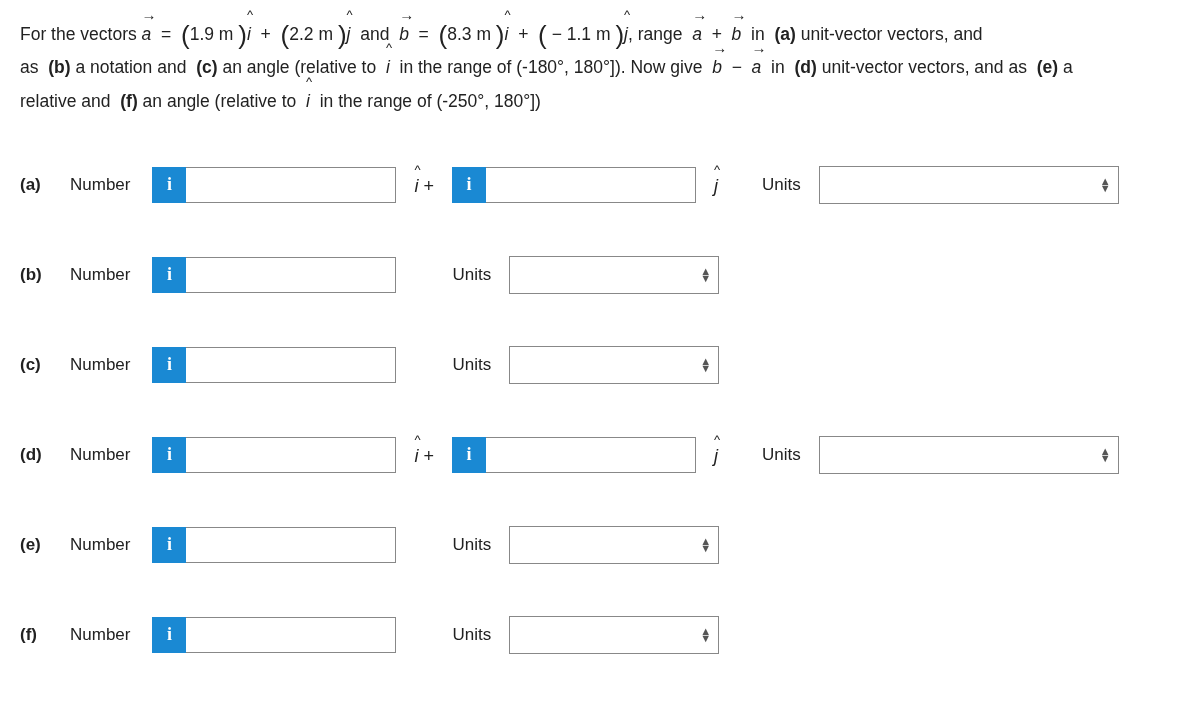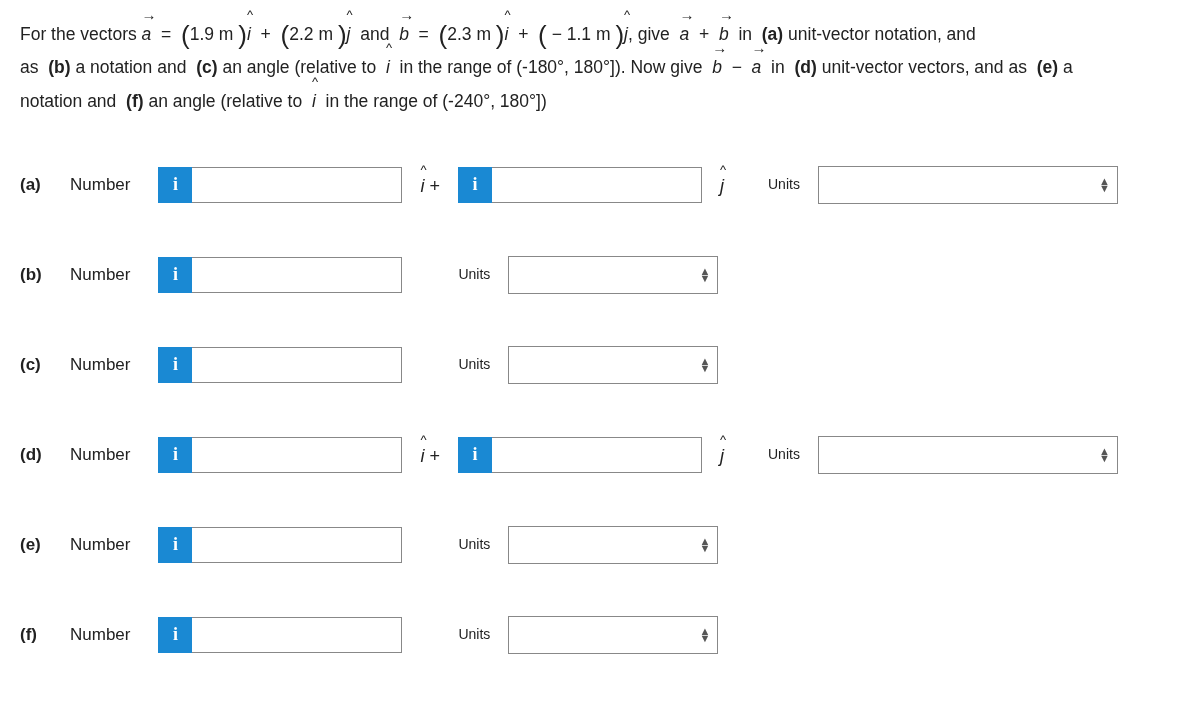--- a/index.html
+++ b/index.html
@@ -63,21 +63,21 @@
     display: flex;
     align-items: center;
     gap: 14px;
   }
   .part-label {
     width: 36px;
     font-weight: bold;
   }
   .num-label {
     font-size: 17px;
-    margin-right: 14px;
+    margin-right: 8px;
   }
   .info-box {
     display: inline-flex;
     align-items: stretch;
   }
   .info-btn {
     width: 34px;
     height: 36px;
     background: #1a89d3;
     color: #fff;
@@ -94,21 +94,21 @@
   .num-input {
     height: 36px;
     width: 210px;
     border: 1px solid #888;
     border-left: none;
     padding: 0 8px;
     font-size: 15px;
     box-sizing: border-box;
   }
   .units-label {
-    font-size: 14px;
+    font-size: 17px;
     margin: 0 4px;
   }
   .select-wrap {
     position: relative;
     display: inline-flex;
     align-items: center;
   }
   .unit-select {
     height: 38px;
     width: 210px;
@@ -150,45 +150,45 @@
 <div class="problem">
   <span>For the vectors</span>
   <span class="vec"><span class="arrow">→</span><span>a</span></span>
   &nbsp;=&nbsp;
   <span class="paren">(</span><span>1.9 m</span>&nbsp;<span class="paren">)</span><span class="hat">i</span>
   &nbsp;+&nbsp;
   <span class="paren">(</span><span>2.2 m</span>&nbsp;<span class="paren">)</span><span class="hat">j</span>
   &nbsp;<span>and</span>&nbsp;
   <span class="vec"><span class="arrow">→</span><span>b</span></span>
   &nbsp;=&nbsp;
-  <span class="paren">(</span><span>2.3 m</span>&nbsp;<span class="paren">)</span><span class="hat">i</span>
+  <span class="paren">(</span><span>8.3 m</span>&nbsp;<span class="paren">)</span><span class="hat">i</span>
   &nbsp;+&nbsp;
-  <span class="paren">(</span>&nbsp;<span>− 1.1 m</span>&nbsp;<span class="paren">)</span><span class="hat">j</span><span>, give</span>
+  <span class="paren">(</span>&nbsp;<span>− 1.1 m</span>&nbsp;<span class="paren">)</span><span class="hat">j</span><span>, range</span>
   &nbsp;<span class="vec"><span class="arrow">→</span><span>a</span></span>
   &nbsp;<span>+</span>&nbsp;
   <span class="vec"><span class="arrow">→</span><span>b</span></span>
   &nbsp;<span>in</span>
-  <b>&nbsp;<span>(a)</span>&nbsp;</b><span>unit-vector notation, and</span>
+  <b>&nbsp;<span>(a)</span>&nbsp;</b><span>unit-vector vectors, and</span>
   <br>
   <span>as</span>
   <b>&nbsp;<span>(b)</span>&nbsp;</b><span>a notation and</span>
   <b>&nbsp;<span>(c)</span>&nbsp;</b><span>an angle (relative to</span>
   &nbsp;<span class="hat"><span>i</span></span>&nbsp;
   <span>in the range of (-180°, 180°]). Now give</span>&nbsp;
   <span class="vec"><span class="arrow">→</span><span>b</span></span>
   &nbsp;<span>−</span>&nbsp;
   <span class="vec"><span class="arrow">→</span><span>a</span></span>
   &nbsp;<span>in</span>
   <b>&nbsp;<span>(d)</span>&nbsp;</b><span>unit-vector vectors, and as</span>
   <b>&nbsp;<span>(e)</span>&nbsp;</b><span>a</span>
   <br>
-  <span>notation and</span>
+  <span>relative and</span>
   <b>&nbsp;<span>(f)</span>&nbsp;</b><span>an angle (relative to</span>
   &nbsp;<span class="hat"><span>i</span></span>&nbsp;
-  <span>in the range of (-240°, 180°])</span>
+  <span>in the range of (-250°, 180°])</span>
 </div>
 
 <div class="answers">
 
   <div class="row">
     <span class="part-label">(a)</span>
     <span class="num-label">Number</span>
     <span class="info-box">
       <span class="info-btn">
           <span>i</span>

